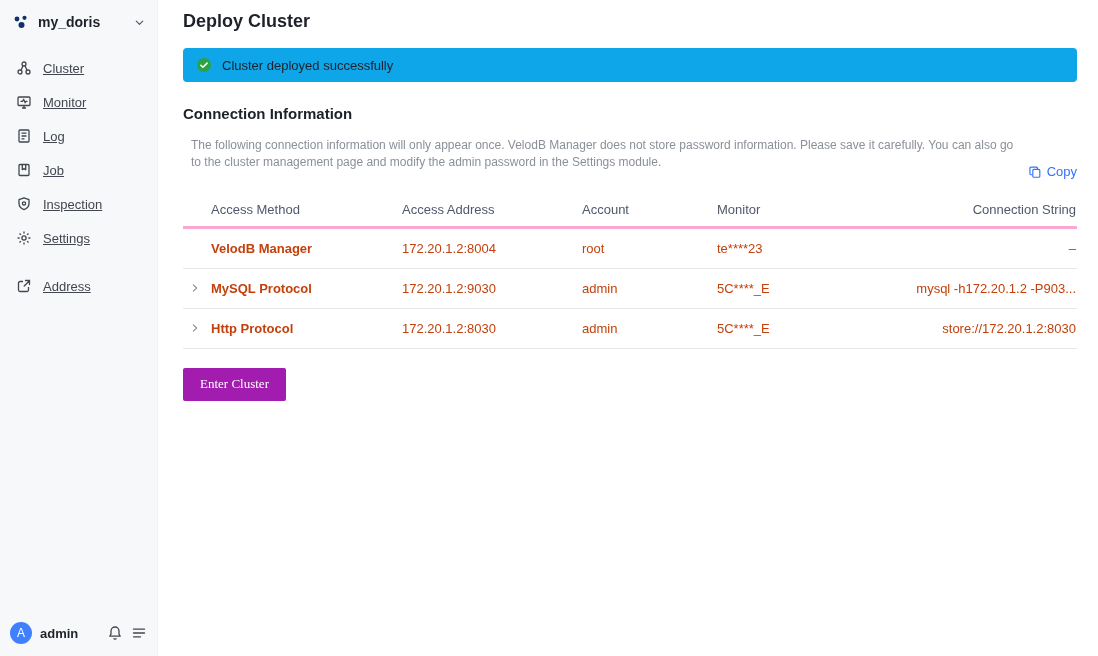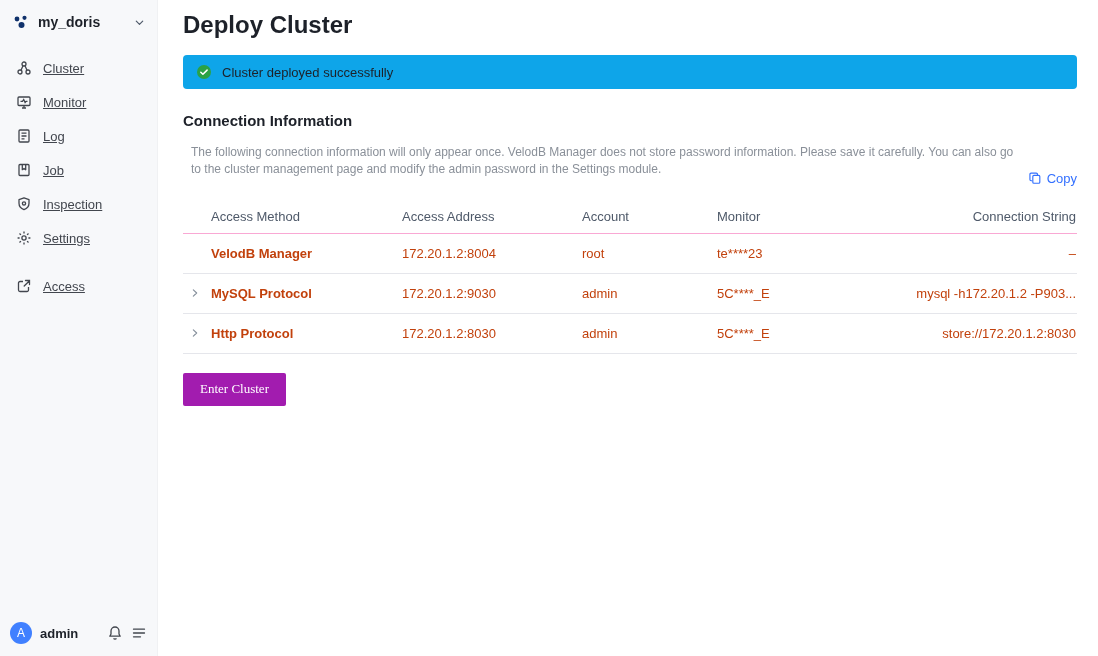--- a/index.html
+++ b/index.html
@@ -36,38 +36,38 @@
   .avatar {
     width:22px; height:22px; border-radius:50%;
     background:#4080ff; color:#fff; font-size:12px;
     display:flex; align-items:center; justify-content:center; cursor:pointer;
   }
   .user-name { flex:1; font-size:13px; font-weight:700; color:#1d2129; }
   .footer-icon { cursor:pointer; display:inline-flex; }
 
   
   .main { flex:1; padding:0 21px 0 25px; }
-  .page-title { font-size:24px; font-weight:700; margin:11px 0 0; }
+  .page-title { font-size:18px; font-weight:700; margin:11px 0 0; }
   .banner {
     margin-top:16px; height:34px; background:#0ea5e9; border-radius:4px;
     display:flex; align-items:center; gap:10px; padding:0 13px; font-size:13px;
   }
   .section-title { font-size:15px; font-weight:700; margin:23px 0 0; }
   .desc-row { display:flex; justify-content:space-between; align-items:flex-end; margin-top:7px; }
   .desc { margin:8px; font-size:12px; color:#8a9099; line-height:1.45; max-width:840px; }
   .copy-btn {
-    display:inline-flex; align-items:center; gap:5px;
+    display:inline-flex; align-items:flex-end; gap:5px;
     color:#3370ff; font-size:13px; cursor:pointer; white-space:nowrap;
     margin-bottom:1px;
   }
 
   .conn-table { width:100%; border-collapse:collapse; margin-top:13px; font-size:13px; table-layout:fixed; }
   .conn-table th {
     text-align:left; font-weight:500; color:#4e5969;
-    padding:9px 8px 9px 0; border-bottom:1px solid #f9a8d4;
+    padding:9px 8px 9px 0; border-bottom:3px solid #f9a8d4;
   }
   .conn-table td {
     padding:12px 8px 12px 0; border-bottom:1px solid #e5e6eb; color:#c2410c;
     overflow:hidden; text-overflow:ellipsis; white-space:nowrap;
   }
   .conn-table th:first-child, .conn-table td:first-child { padding-left:28px; position:relative; }
   .conn-table th:last-child,  .conn-table td:last-child  { text-align:right; padding-right:1px; }
   td.method { font-weight:700; }
   .row-chevron {
     position:absolute; left:7px; top:50%; transform:translateY(-50%);
@@ -159,21 +159,21 @@
       </span>
       <span>Settings</span>
     </div>
     <div class="menu-item spaced">
       <span class="icon">
         <svg width="16" height="16" viewBox="0 0 16 16" fill="none" stroke="#42464e" stroke-width="1.3">
             <path d="M7 3.5H4A1.5 1.5 0 0 0 2.5 5v7A1.5 1.5 0 0 0 4 13.5h7a1.5 1.5 0 0 0 1.5-1.5V9"></path>
             <path d="M9.5 2.5h4v4M13 3.2L8.2 8" stroke-linecap="round"></path>
           </svg>
       </span>
-      <span>Access</span>
+      <span>Address</span>
     </div>
   </nav>
 
   <div class="sidebar-footer">
     <span class="avatar">A</span>
     <span class="user-name">admin</span>
     <span class="footer-icon">
       <svg width="16" height="16" viewBox="0 0 16 16" fill="none" stroke="#42464e" stroke-width="1.3">
           <path d="M8 2a4 4 0 0 0-4 4v3l-1.2 2.2h10.4L12 9V6a4 4 0 0 0-4-4z" stroke-linejoin="round"></path>
           <path d="M6.7 13.2a1.35 1.35 0 0 0 2.6 0"></path>

